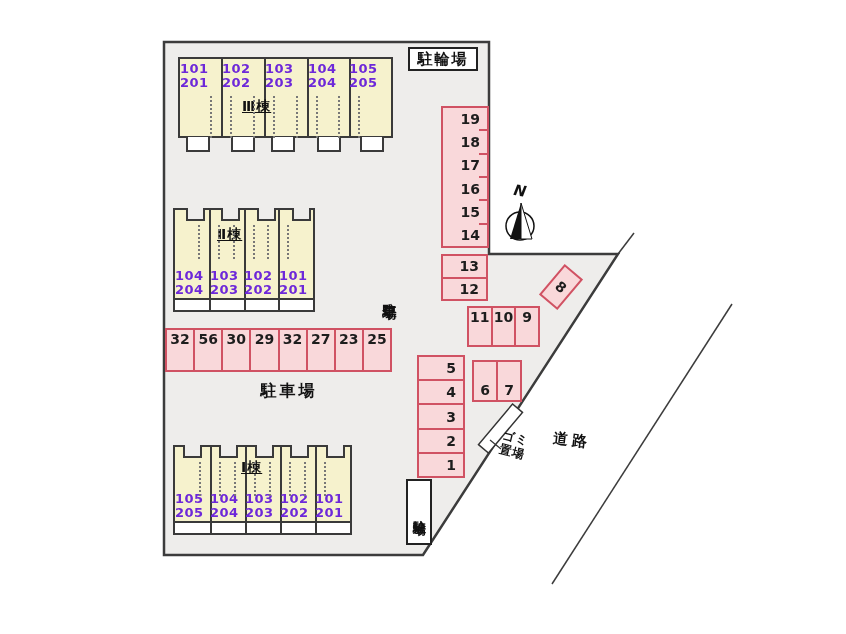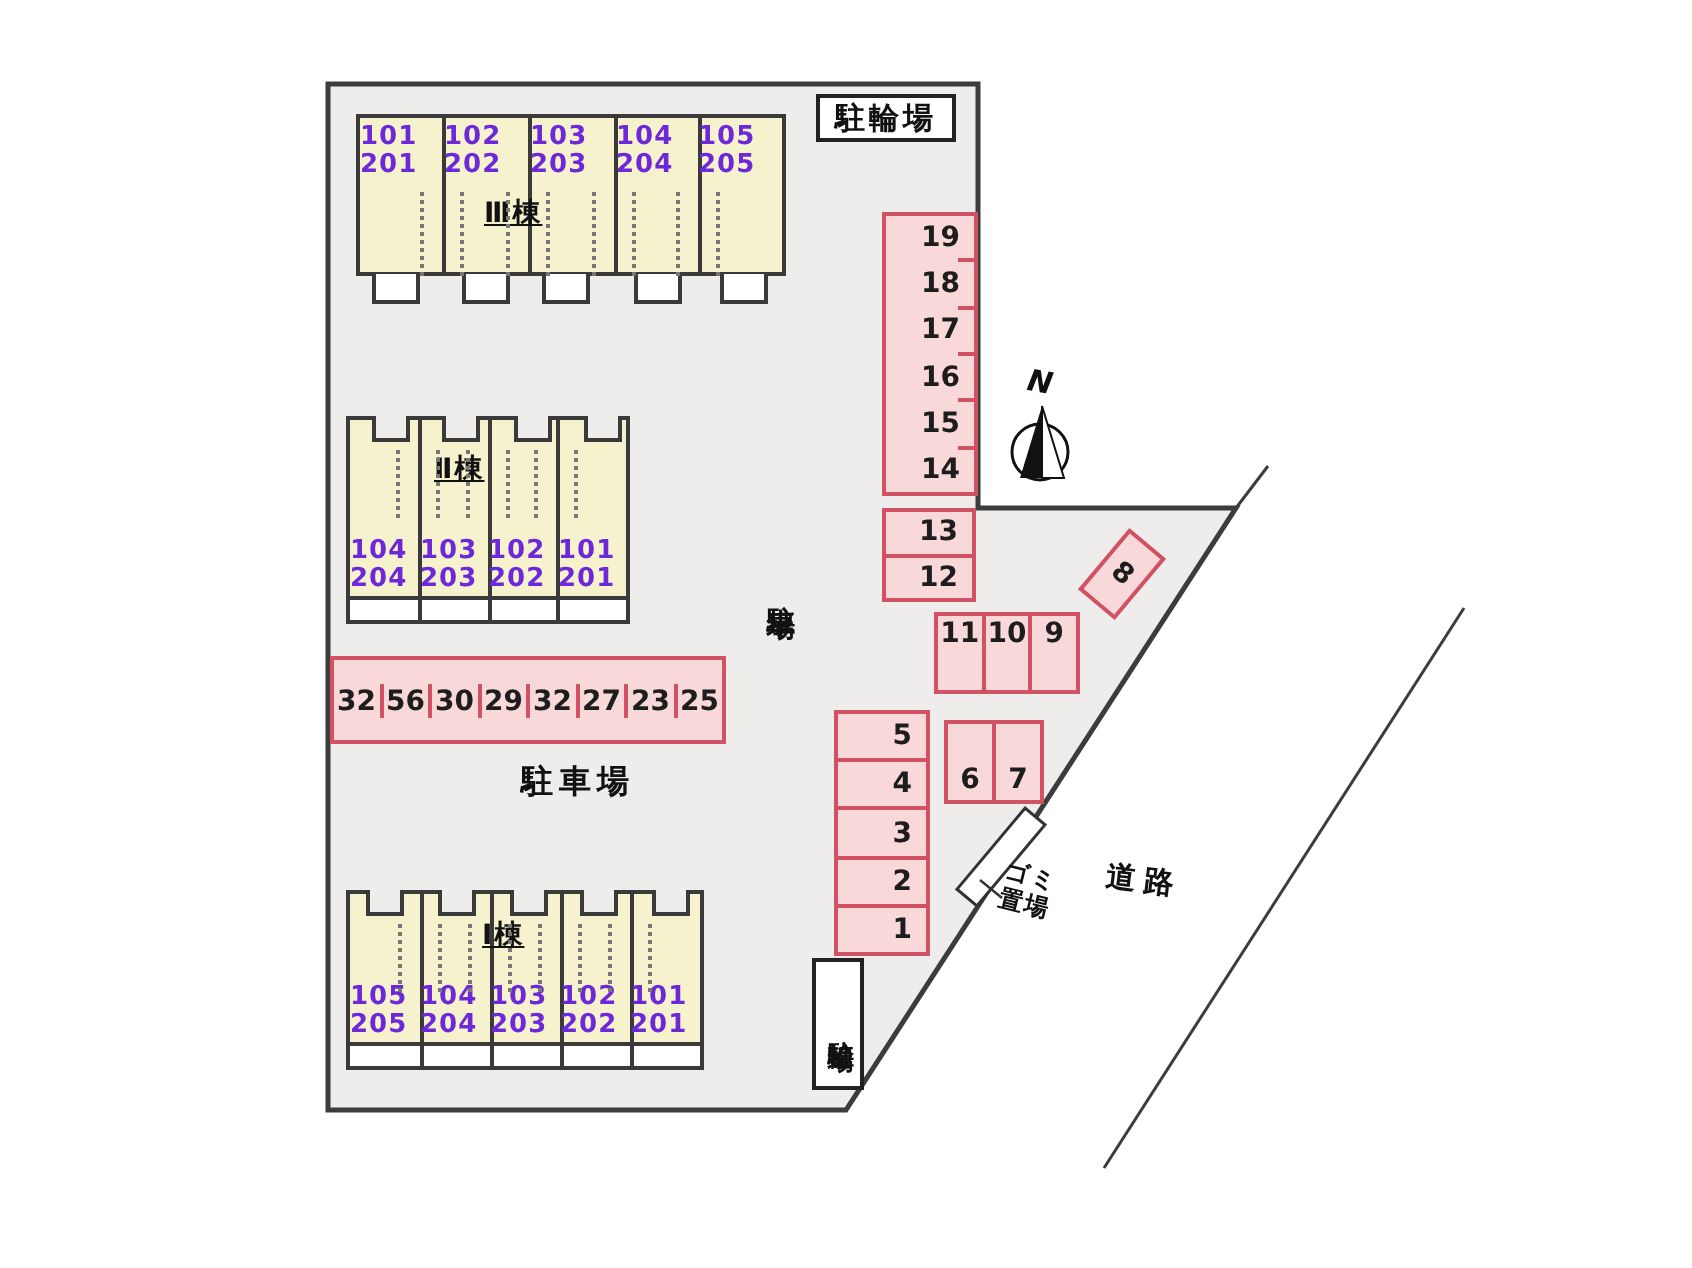--- a/index.html
+++ b/index.html
@@ -149,21 +149,21 @@
     <div class="pc tc">11</div>
     <div class="pc tc">10</div>
     <div class="pc tc">9</div>
   </div>
 
   <div class="pg" style="left:549px;top:267px;width:24px;height:40px;transform:rotate(40deg);">
     <div class="pc cc">8</div>
   </div>
 
 
-  <div class="pg h" style="left:165px;top:328px;width:198px;height:44px;align-items:center;">
+  <div class="pg h" style="left:165px;top:328px;width:227px;height:44px;">
     <div class="pc tc">32</div>
     <div class="pc tc">56</div>
     <div class="pc tc">30</div>
     <div class="pc tc">29</div>
     <div class="pc tc">32</div>
     <div class="pc tc">27</div>
     <div class="pc tc">23</div>
     <div class="pc tc">25</div>
   </div>
 

